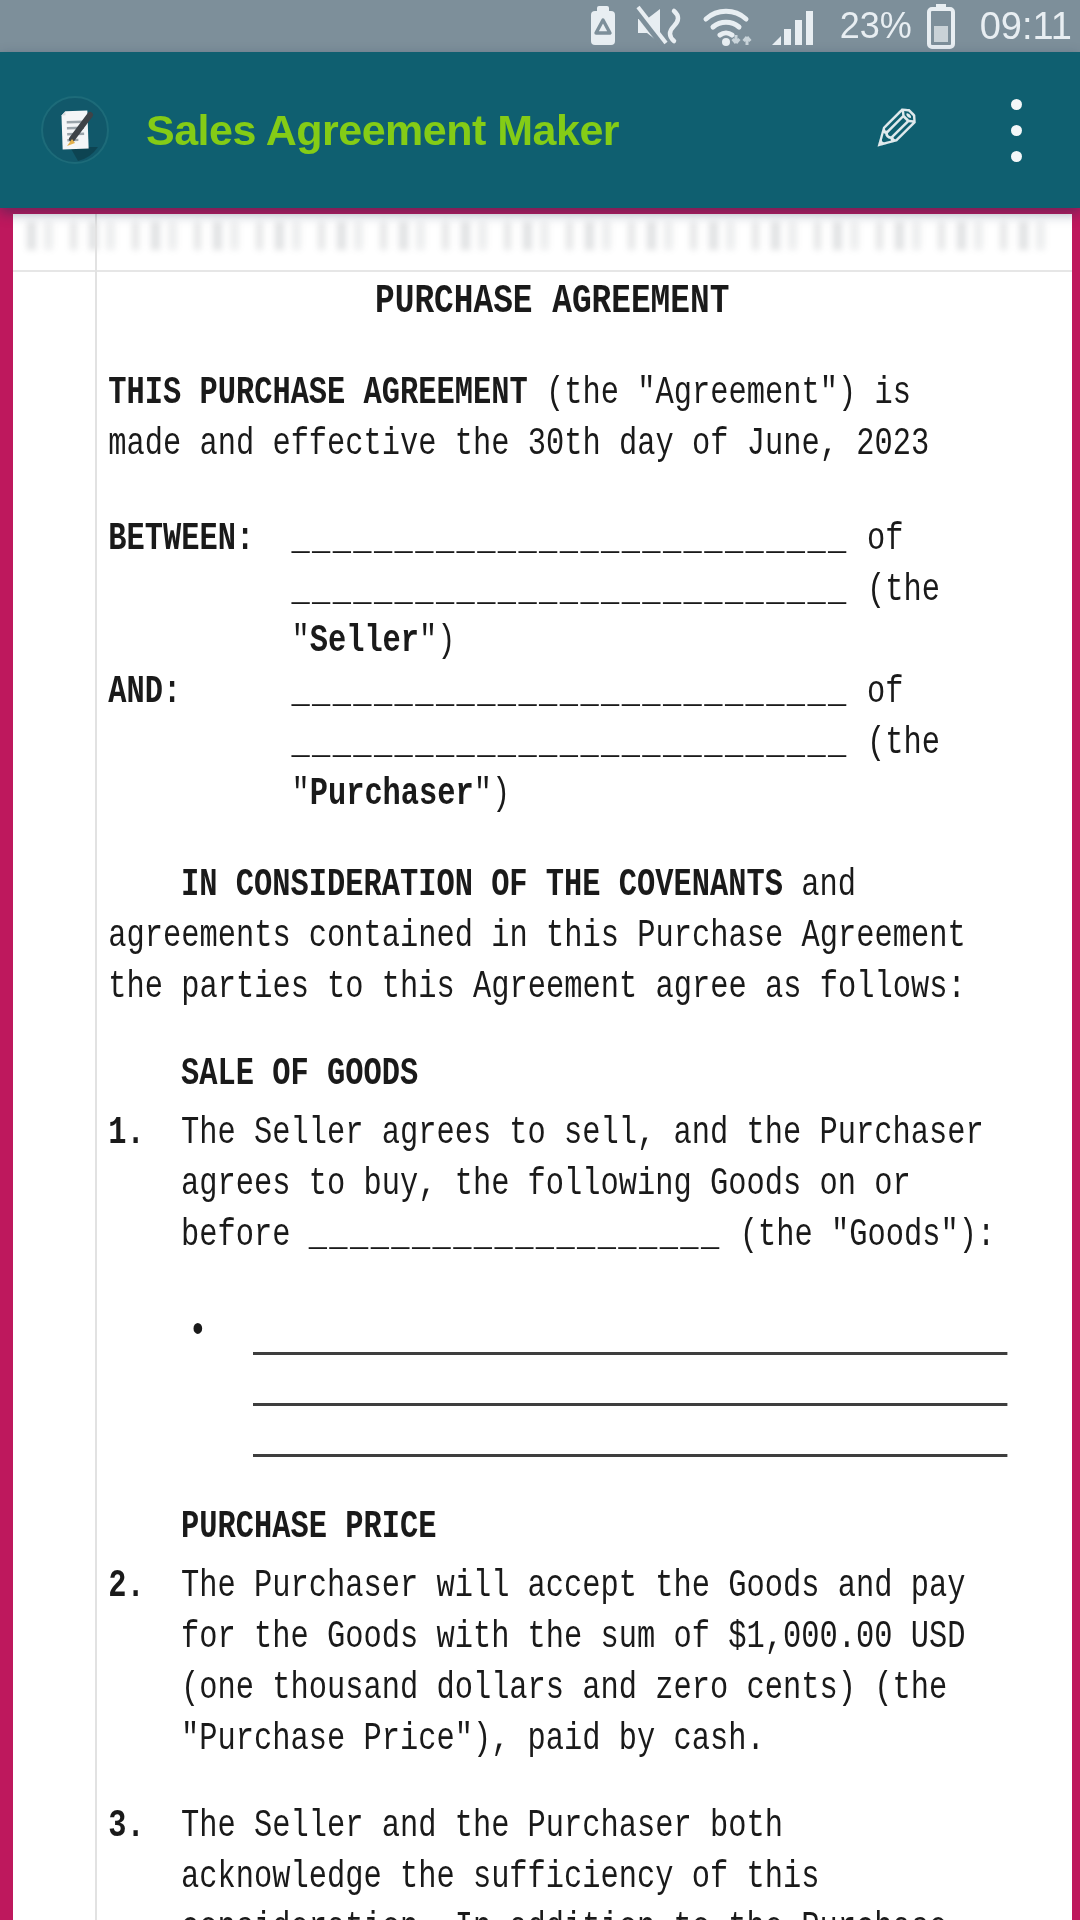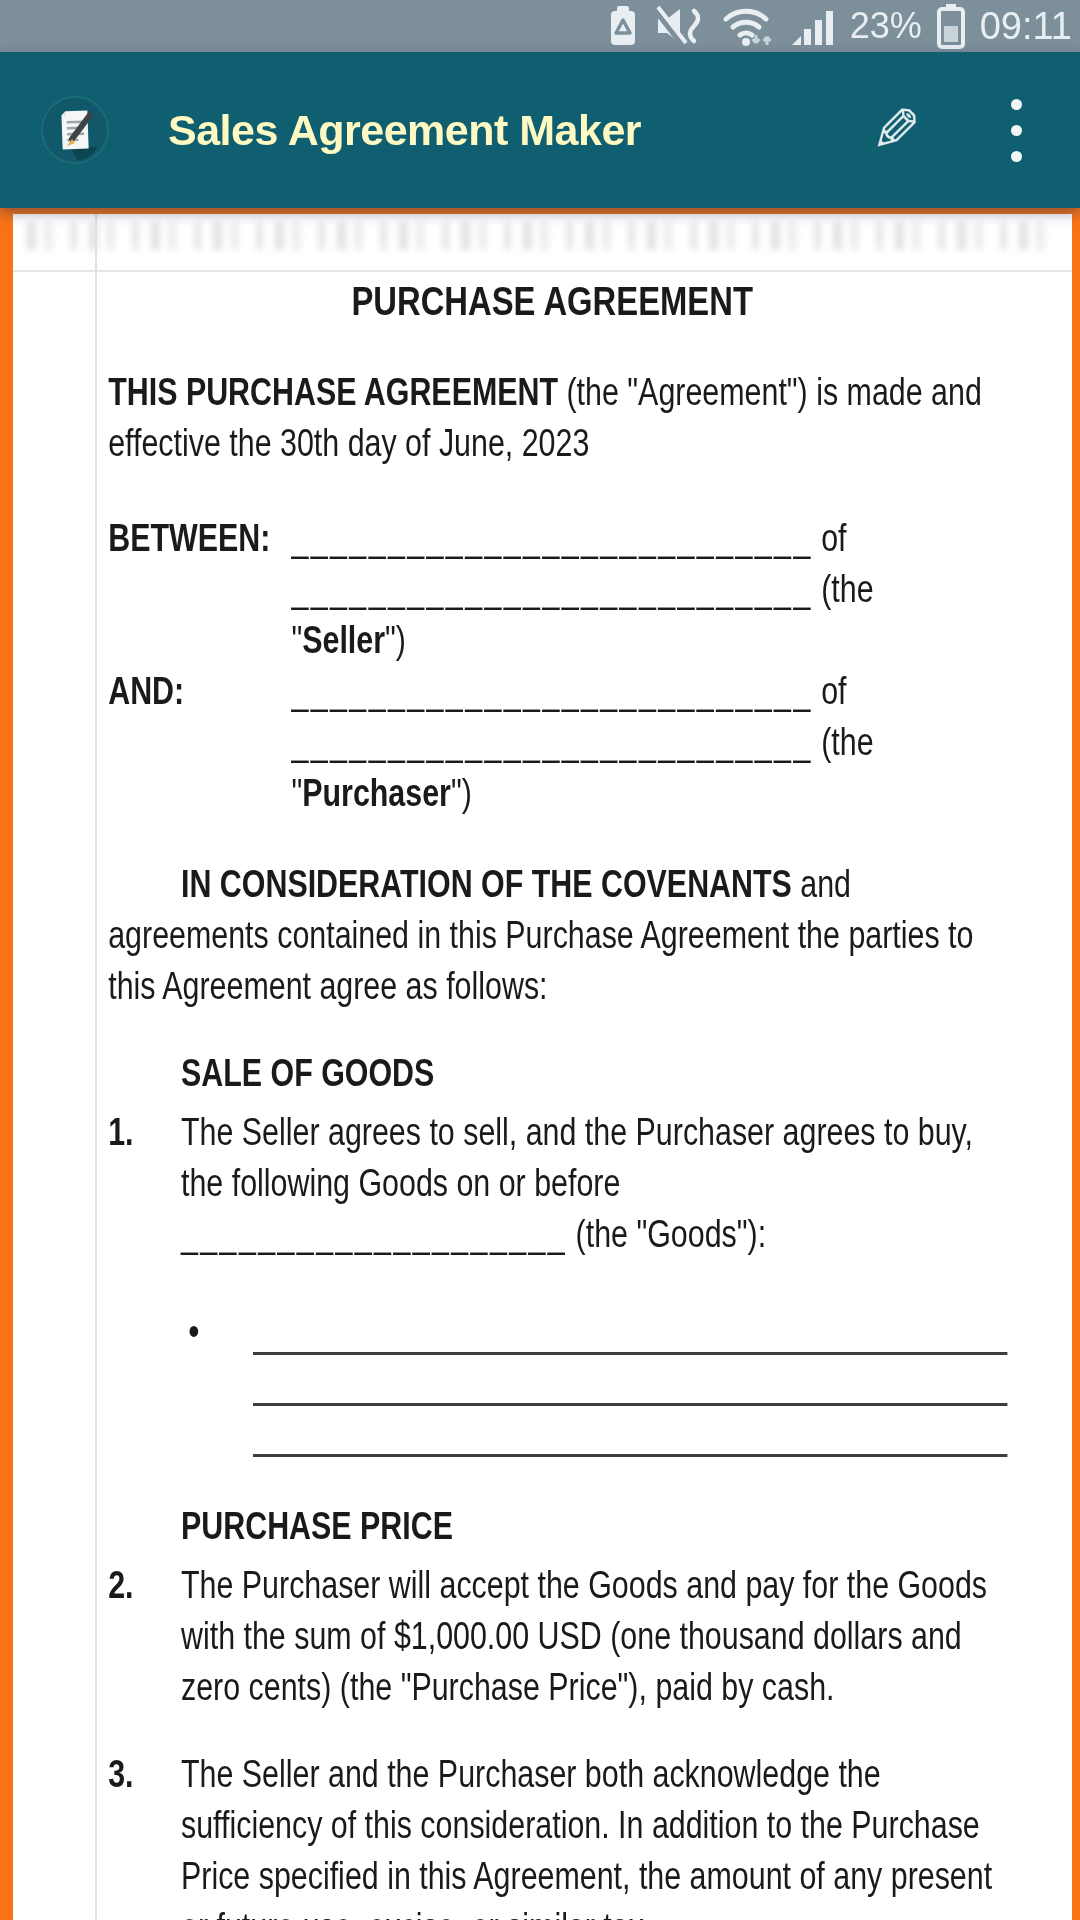--- a/index.html
+++ b/index.html
@@ -8,44 +8,44 @@
     position:relative; width:1080px; height:1920px; overflow:hidden;
     font-family:"Liberation Sans", sans-serif; background:#A6C2E2;
   }
 
   
   .status-bar {
     height:52px; background:#7D8F9A; display:flex; justify-content:flex-end;
     align-items:center; gap:14px; padding:0 8px; color:#E8EEF2;
   }
   .status-bar svg { display:block; }
-  .sb-text { font-size:36px; line-height:52px; color:#E8EEF2; }
+  .sb-text { font-size:36px; line-height:52px; color:#E8EEF2;margin-left:10px; }
   .sb-time { font-size:38px; }
 
   
   .app-bar {
     height:156px; background:#0F5F70; display:flex; align-items:center;
     padding:0 44px 0 40px; position:relative; z-index:3;
     box-shadow:0 5px 12px rgba(25,45,80,0.45);
   }
   .app-icon { width:70px; height:70px; flex:0 0 auto; }
   .app-title {
-    color:#fef9c3; font-size:43px; font-weight:700; margin-left:58px;
+    color:#84cc16; font-size:43px; font-weight:700; margin-left:36px;
     letter-spacing:-0.5px; flex:1 1 auto; white-space:nowrap;
   }
   .icon-btn { background:none; border:none; cursor:pointer; display:flex;
     align-items:center; justify-content:center; }
   .edit-btn { width:80px; height:90px; margin-right:60px; }
   .pencil-glyph { font-family:"DejaVu Sans", sans-serif; font-size:60px;
     color:#DFE9EC; transform:scaleX(-1); line-height:1; }
   .overflow-btn { width:40px; height:110px; flex-direction:column; gap:15px; }
   .overflow-btn .dot { width:11px; height:11px; border-radius:50%; background:#F3F7F8; }
 
   
-  .viewer { position:absolute; top:208px; left:0; right:0; bottom:0; background:#f97316; }
+  .viewer { position:absolute; top:208px; left:0; right:0; bottom:0; background:#be185d;font-family:Liberation Mono, monospace; }
   .page {
     position:absolute; top:6px; left:13px; right:8px; bottom:-200px;
     background:#FFFFFF; overflow:hidden;
   }
   .page-ghost {
     position:absolute; top:8px; left:14px; right:14px; height:28px;
     background:repeating-linear-gradient(90deg,
       rgba(70,78,86,0.30) 0 9px,  rgba(70,78,86,0)    9px 17px,
       rgba(70,78,86,0.18) 17px 26px, rgba(70,78,86,0) 26px 43px,
       rgba(70,78,86,0.26) 43px 50px, rgba(70,78,86,0) 50px 62px);

